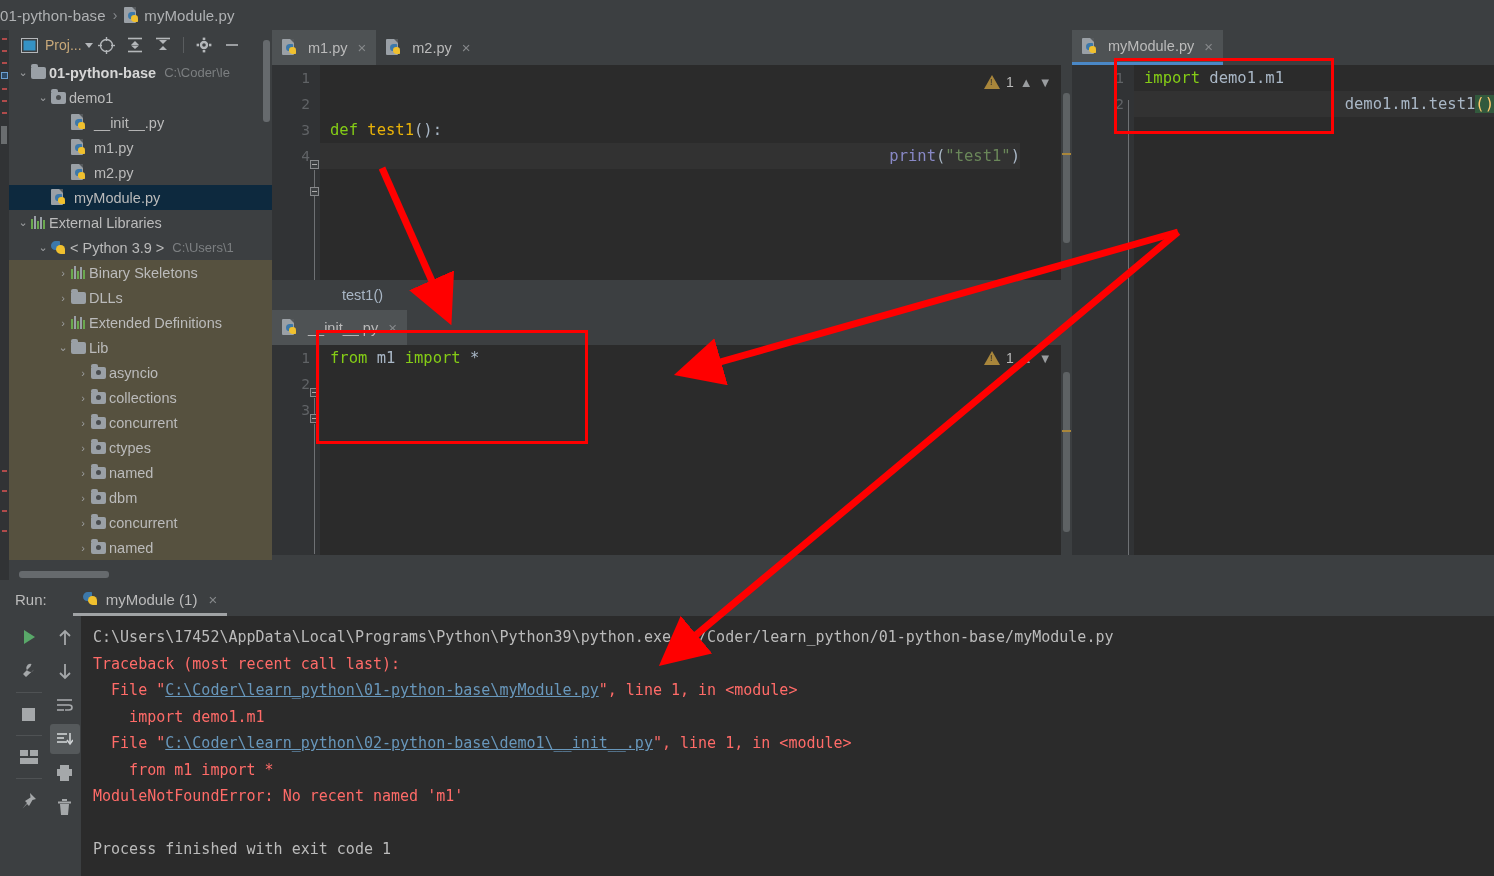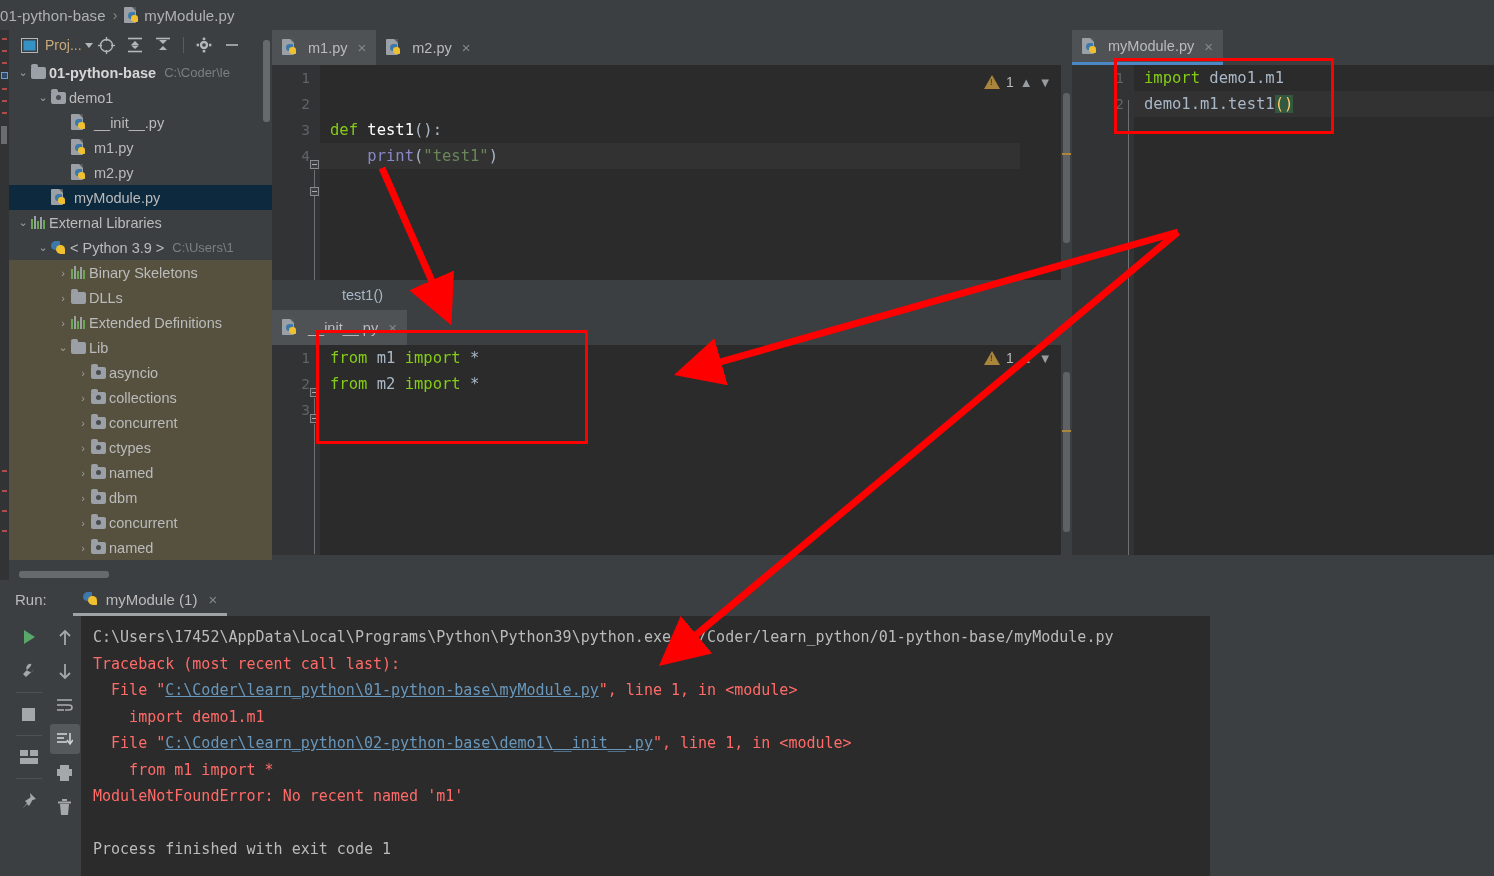--- a/index.html
+++ b/index.html
@@ -136,24 +136,24 @@
     position:absolute; left:0; width:48px; background:#313335;
     color:#606366; font-size:14.5px; text-align:right;
     font-family:"DejaVu Sans Mono", monospace;
   }
   .gline { height:26px; line-height:26px; padding-right:10px; }
   .codearea {
     position:absolute; background:#2b2b2b;
     font-family:"DejaVu Sans Mono", monospace; font-size:15.5px;
   }
   .cline { height:26px; line-height:26px; white-space:pre; padding-left:10px; color:#a9b7c6; }
-  .cline.hl { background:#323232; }
+  .cline.hl { background:#323232;text-align:right; }
 
   .kw  { color:#84cc16; }
-  .fn  { color:#ffffff; }
+  .fn  { color:#eab308; }
   .str { color:#6a8759; }
   .pm  { color:#a9b7c6; }
   .bi  { color:#8888c6; }
   .par { color:#a9b7c6; }
   .foldbox {
     position:absolute; left:38px; width:9px; height:9px; border:1px solid #888a8c; background:#3c3f41;
   }
   .foldbox:after{content:"";position:absolute;left:1px;top:3px;width:5px;height:1px;background:#aaa;}
   .foldline { position:absolute; left:42px; width:1px; background:#6e7174; }
 
@@ -186,21 +186,21 @@
   }
 
   
   .edit-mym {
     position:absolute; left:1072px; top:30px; width:422px; height:525px;
     background:#2b2b2b;
   }
 
   
   .runwin {
-    position:absolute; left:0px; top:582px; width:1210px; height:294px;
+    position:absolute; left:0px; top:582px; width:1494px; height:294px;
     background:#3c3f41;
   }
   .run-header {
     position:absolute; left:0; top:0; width:1494px; height:34px;
     display:flex; align-items:center; background:#3c3f41;
   }
   .run-lbl { color:#bbbbbb; font-size:15px; margin-left:15px; margin-right:26px; }
   .run-tab {
     display:flex; align-items:center; gap:7px; color:#bbbbbb; font-size:15px;
     padding:0 10px; height:34px; position:relative;
@@ -555,21 +555,20 @@
       <div class="gline">2</div>
       <div class="gline">3</div>
       <div class="foldbox" style="top:43px;"></div>
       <div class="foldline" style="top:53px; height:22px;"></div>
       <div class="foldbox" style="top:69px;"></div>
       <div class="foldline" style="top:79px; height:130px;"></div>
     </div>
 
     <div class="codearea" style="left:48px; top:35px; width:700px; height:210px;">
       <div class="cline"><span class="kw">from</span> <span class="pm">m1</span> <span class="kw">import</span> <span class="par">*</span></div>
-      <div class="cline"><span class="kw">from</span> <span class="pm">m2</span> <span class="kw">import</span> <span class="par">*</span></div>
     </div>
 
     <div class="warnbox" style="left:712px; top:40px;">
       <span class="tri"></span>
       <span>1</span>
       <span class="chev">▲</span>
       <span class="chev">▼</span>
     </div>
 
     <div class="vscroll-track" style="left:789px; top:35px; height:210px;">

